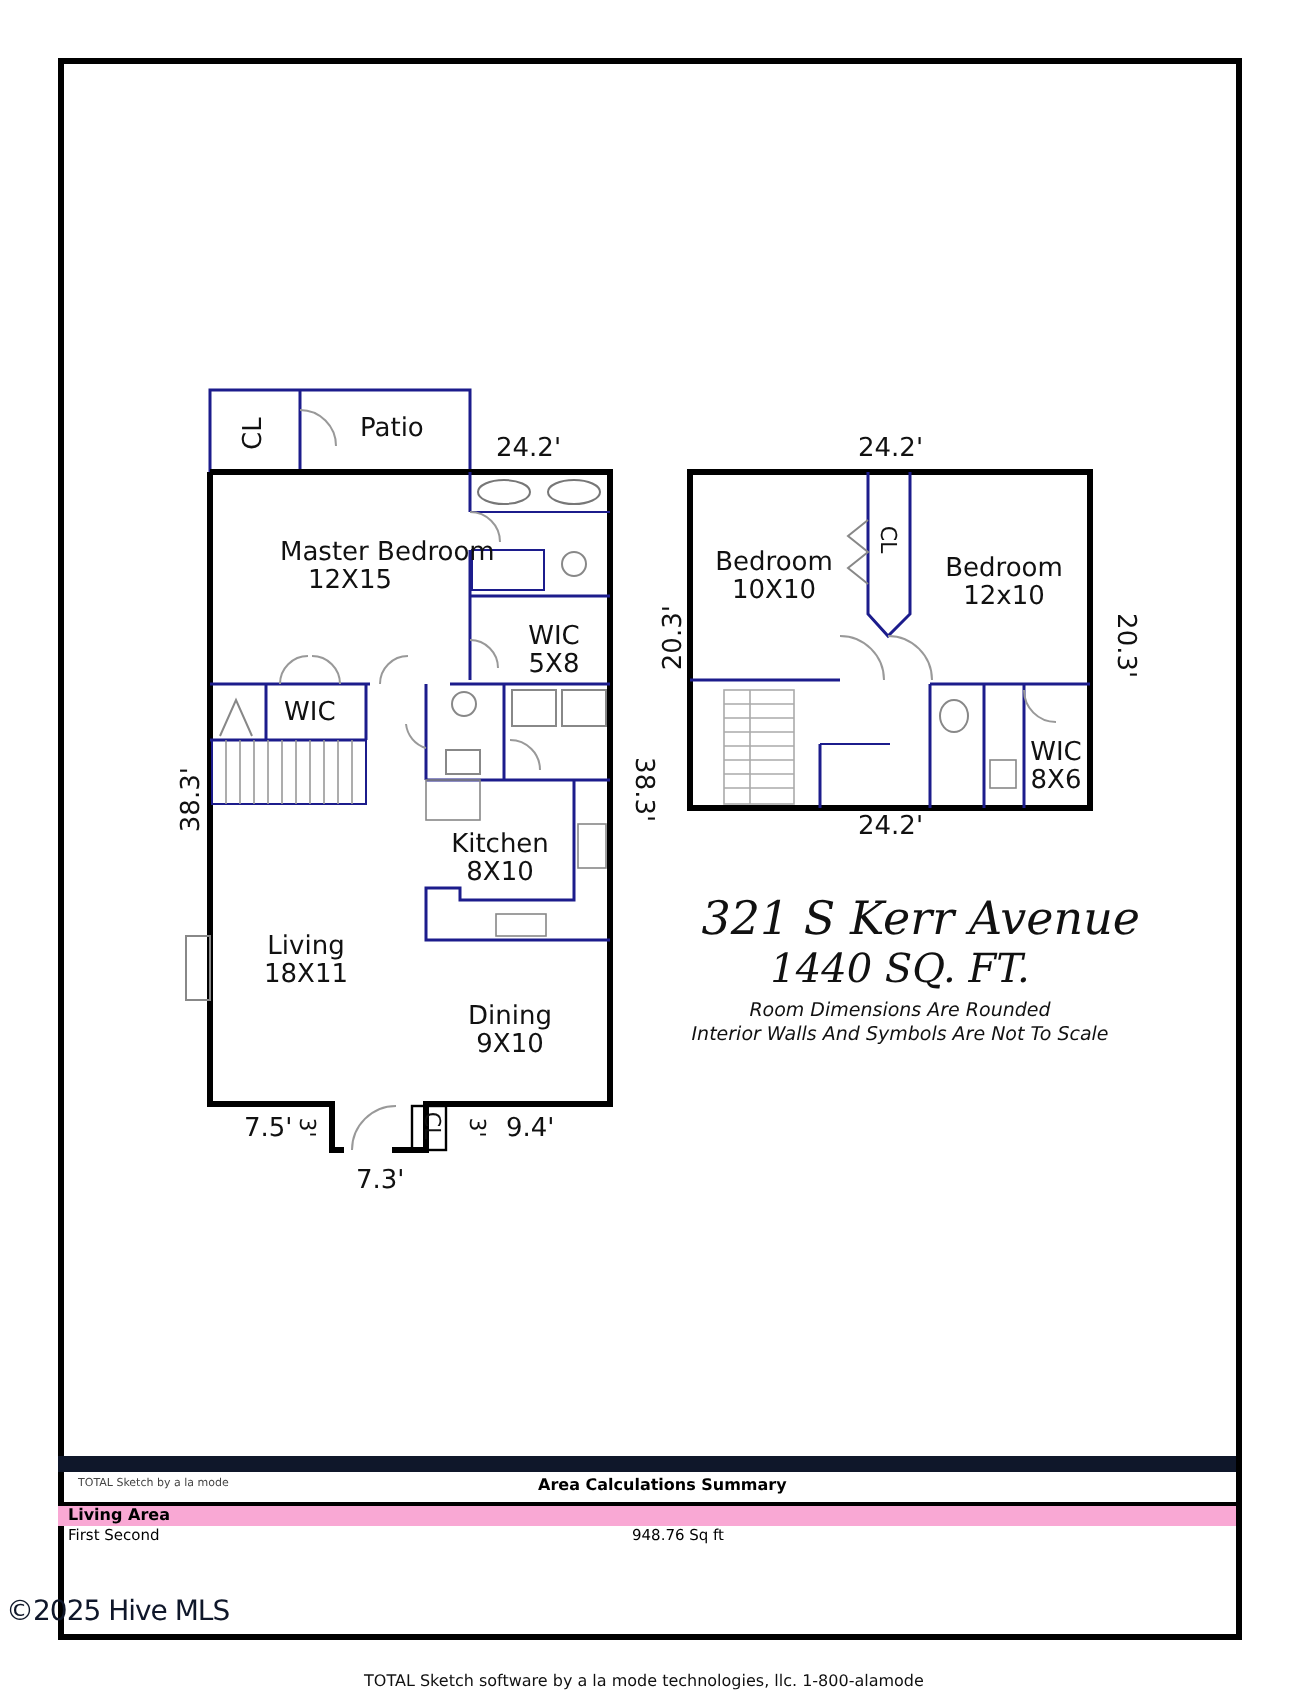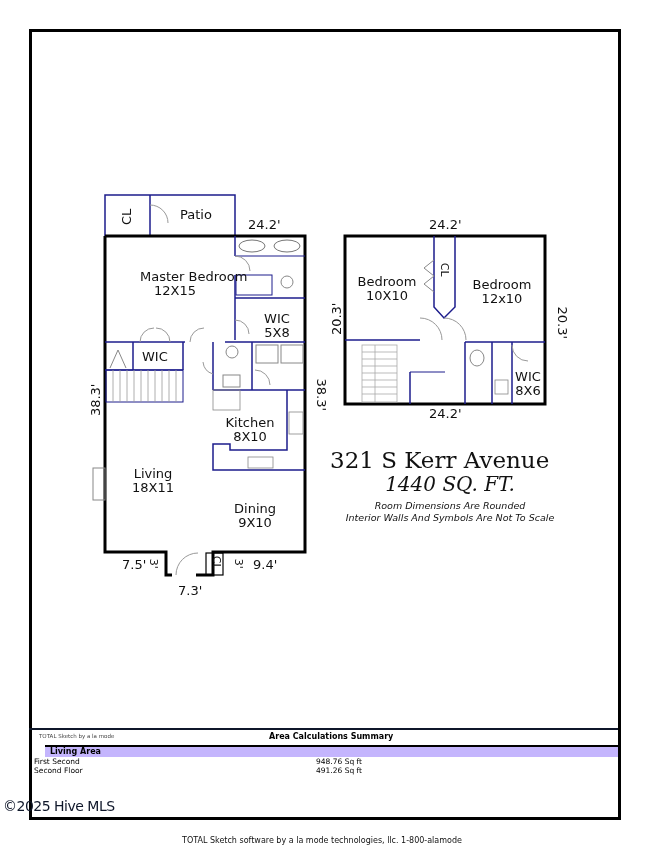--- a/index.html
+++ b/index.html
@@ -4,28 +4,28 @@
 <style>
   html, body { margin: 0; padding: 0; background: #ffffff; }
   body { width: 650px; height: 850px; position: relative; overflow: hidden; font-family: "DejaVu Sans", sans-serif; }
   .frame { position: absolute; left: 29px; top: 29px; width: 586px; height: 785px; border: 3px solid #000; box-sizing: content-box; }
   svg.plan { position: absolute; left: 0; top: 0; }
   .lbl { position: absolute; font-family: "DejaVu Sans", sans-serif; color: #111; text-align: center; line-height: 1.05; white-space: nowrap; }
   .room { font-size: 13px; }
   .dim { font-size: 13px; }
   .vert { transform: rotate(90deg); transform-origin: center; }
   .vert-l { transform: rotate(-90deg); transform-origin: center; }
-  .title1 { position: absolute; left: 330px; top: 447px; width: 240px; text-align: left; font-family: "DejaVu Serif", serif; font-size: 23px; color: #111; }
+  .title1 { position: absolute; left: 330px; top: 447px; width: 240px; text-align: right; font-family: "DejaVu Serif", serif; font-style: italic; font-size: 23px; color: #111; }
   .title2 { position: absolute; left: 330px; top: 472px; width: 240px; text-align: center; font-family: "DejaVu Serif", serif; font-style: italic; font-size: 20px; color: #111; }
   .note { position: absolute; left: 330px; width: 240px; text-align: center; font-style: italic; font-size: 9.5px; color: #111; }
   .summary { position: absolute; left: 29px; top: 728px; width: 589px; }
-  .sum-top { position: relative; height: 15px; border-top: 2px solid #0f172a; text-align: center; }
+  .sum-top { position: relative; height: 15px; border-top: 8px solid #0f172a; text-align: center; }
   .sum-top .brand { position: absolute; left: 10px; top: 3px; font-size: 5.5px; color: #444; }
   .sum-top .head { position: absolute; left: 240px; top: 2px; font-size: 8px; font-weight: bold; }
-  .sum-band { height: 10px; background: #c4b5fd; border-top: 2px solid #000; font-size: 8px; font-weight: bold; padding-left: 5px; line-height: 10px; margin-left: 16px; }
+  .sum-band { height: 10px; background: #f9a8d4; border-top: 2px solid #000; font-size: 8px; font-weight: bold; padding-left: 5px; line-height: 10px; }
   .sum-row { position: relative; height: 9px; font-size: 7.5px; line-height: 9px; }
   .sum-row .k { position: absolute; left: 5px; }
   .sum-row .v { position: absolute; left: 287px; }
   .sum-row.total { font-weight: bold; }
   .watermark { position: absolute; left: 3px; top: 798px; font-size: 14px; color: #0f172a; letter-spacing: -0.5px; }
   .footer { position: absolute; left: 0; width: 644px; top: 836px; text-align: center; font-size: 8px; color: #111; }
 </style>
 </head>
 <body>
 
@@ -190,20 +190,16 @@
 <div class="summary">
   <div class="sum-top">
     <span class="brand">TOTAL Sketch by a la mode</span>
     <span class="head">Area Calculations Summary</span>
   </div>
   <div class="sum-band">Living Area</div>
   <div class="sum-row">
     <span class="k">First Second</span>
     <span class="v">948.76 Sq ft</span>
   </div>
-  <div class="sum-row">
-    <span class="k">Second Floor</span>
-    <span class="v">491.26 Sq ft</span>
-  </div>
 </div>
 
 <div class="watermark">©2025 Hive MLS</div>
 <div class="footer">TOTAL Sketch software by a la mode technologies, llc. 1-800-alamode</div>
 
 </body></html>

